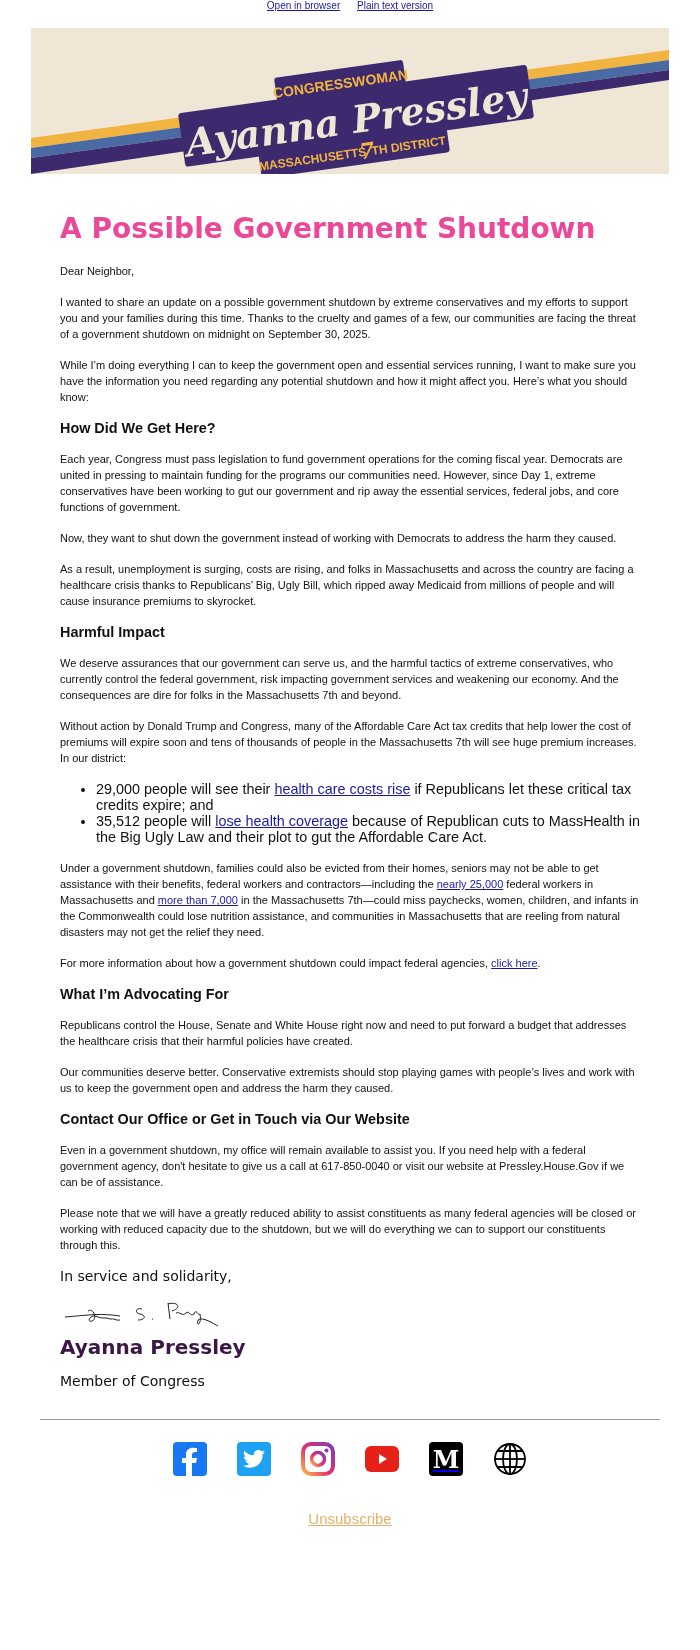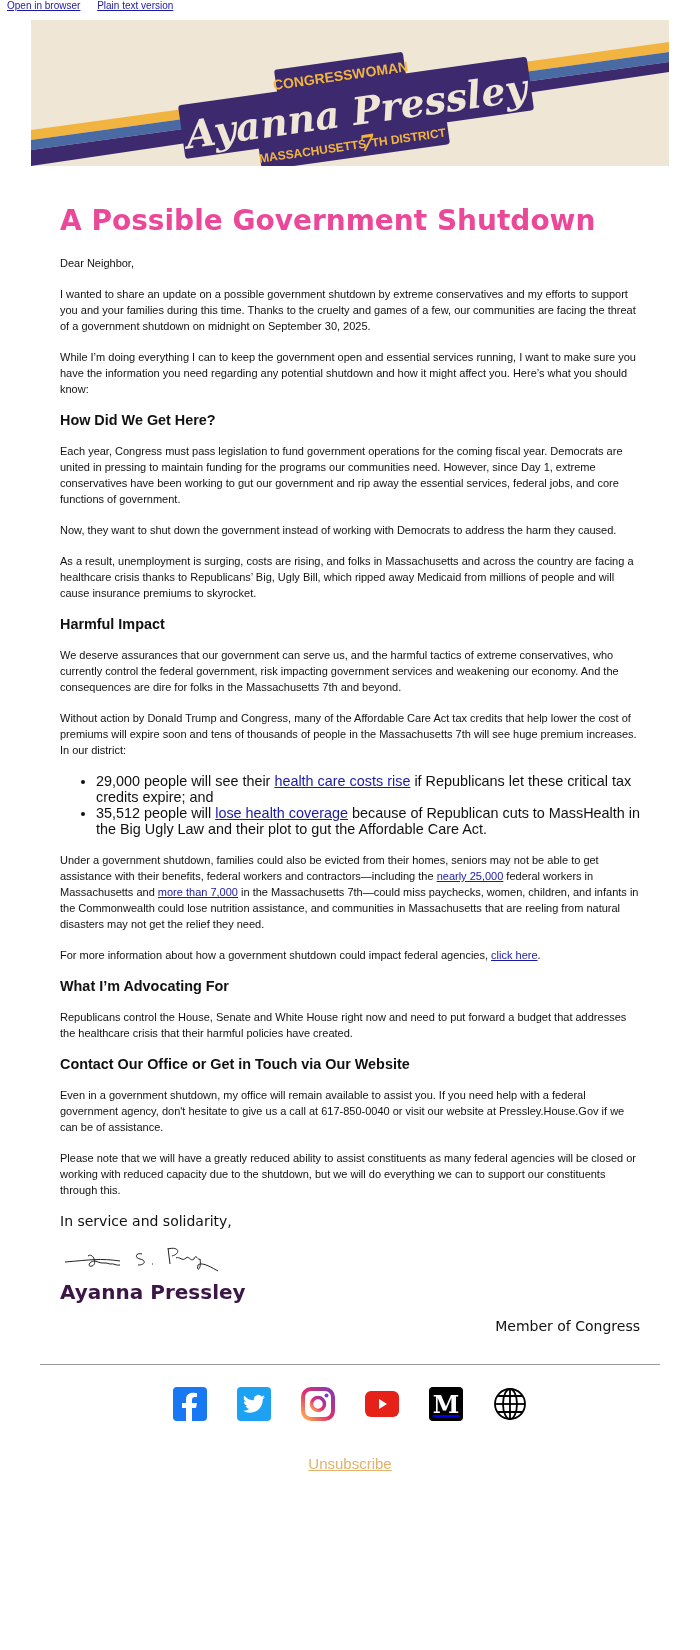--- a/index.html
+++ b/index.html
@@ -1,29 +1,29 @@
 <!DOCTYPE html>
 <html><head>
 <meta charset="utf-8">
 <style>
   html, body { margin:0; padding:0; background:#ffffff; }
   body { width:700px; height:1650px; overflow:hidden; font-family:"Liberation Sans", sans-serif; color:#111; }
-  .toplinks { font-size:10px; padding-top:0; height:20px; line-height:11px; }
+  .toplinks { text-align:center; font-size:10px; padding-top:0; height:28px; line-height:11px; }
   .toplinks a { color:#1a1aa6; text-decoration:underline; margin:0 7px; }
   .banner { position:relative; margin:0 31px; width:638px; height:146px; background:#efe6d5; overflow:hidden; }
   .content { padding:0 60px; }
   h1.title { font-family:"DejaVu Sans", sans-serif; color:#ec4899; font-size:28px; font-weight:bold; margin:38px 0 18px 0; letter-spacing:0px; }
   p { font-size:11px; line-height:16px; margin:0 0 15px 0; }
   h3 { font-size:14.4px; font-weight:bold; margin:12px 0 15px 0; line-height:16px; }
   a.lnk { color:#1a1aa6; text-decoration:underline; }
   ul { margin:0 0 15px 0; padding-left:36px; }
   ul li { font-size:14.4px; line-height:16px; }
   .serif-ish { font-family:"DejaVu Sans", sans-serif;margin-top:11px; }
   .sig-name { font-family:"DejaVu Sans", sans-serif; color:#3b1646; font-size:20px; font-weight:bold; margin:4px 0 14px 0; }
-  .sig-title { font-family:"DejaVu Sans", sans-serif; font-size:14px;text-align:right; }
+  .sig-title { font-family:"DejaVu Sans", sans-serif; font-size:14px; }
   hr.divider { border:0; border-top:1px solid #9a9a9a; margin:30px 40px 0 40px; }
   .social { display:flex; justify-content:center; gap:30px; margin-top:22px; }
   .social .ic { width:34px; height:34px; border-radius:4px; display:flex; align-items:center; justify-content:center; }
   .unsub { text-align:center; margin-top:34px; }
   .unsub a { color:#e3b16a; font-size:15px; text-decoration:underline; }
 </style>
 </head>
 <body>
 
 <div class="toplinks">
@@ -67,20 +67,21 @@
   <p>Without action by Donald Trump and Congress, many of the Affordable Care Act tax credits that help lower the cost of premiums will expire soon and tens of thousands of people in the Massachusetts 7th will see huge premium increases. In our district:</p>
   <ul>
     <li><span>29,000 people will see their </span><a href="#" class="lnk">health care costs rise</a><span> if Republicans let these critical tax credits expire; and</span></li>
     <li><span>35,512 people will </span><a href="#" class="lnk">lose health coverage</a><span> because of Republican cuts to MassHealth in the Big Ugly Law and their plot to gut the Affordable Care Act.</span></li>
   </ul>
   <p><span>Under a government shutdown, families could also be evicted from their homes, seniors may not be able to get assistance with their benefits, federal workers and contractors—including the </span><a href="#" class="lnk">nearly 25,000</a><span> federal workers in Massachusetts and </span><a href="#" class="lnk">more than 7,000</a><span> in the Massachusetts 7th—could miss paychecks, women, children, and infants in the Commonwealth could lose nutrition assistance, and communities in Massachusetts that are reeling from natural disasters may not get the relief they need.</span></p>
   <p><span>For more information about how a government shutdown could impact federal agencies, </span><a href="#" class="lnk">click here</a><span>.</span></p>
 
   <h3>What I’m Advocating For</h3>
   <p>Republicans control the House, Senate and White House right now and need to put forward a budget that addresses the healthcare crisis that their harmful policies have created.</p>
+  <p>Our communities deserve better. Conservative extremists should stop playing games with people’s lives and work with us to keep the government open and address the harm they caused.</p>
 
   <h3>Contact Our Office or Get in Touch via Our Website</h3>
   <p>Even in a government shutdown, my office will remain available to assist you. If you need help with a federal government agency, don't hesitate to give us a call at 617-850-0040 or visit our website at Pressley.House.Gov if we can be of assistance.</p>
   <p>Please note that we will have a greatly reduced ability to assist constituents as many federal agencies will be closed or working with reduced capacity due to the shutdown, but we will do everything we can to support our constituents through this.</p>
 
   <p class="serif-ish" style="font-size:14px;">In service and solidarity,</p>
 
   <svg width="170" height="32" viewBox="0 0 170 32" style="margin-top:14px;display:block;">
     <path d="M5 18 C30 16, 40 14, 60 17 M28 12 c5 -4 10 8 4 10 c-6 2 -2 -8 6 -4 c4 2 8 0 12 2 c4 -1 6 2 10 1" stroke="#222" stroke-width="1" fill="none"></path>
     <path d="M82 10 c-6 -2 -8 4 -2 5 c6 1 6 6 -2 6 M92 20 l1 0" stroke="#222" stroke-width="1" fill="none"></path>

